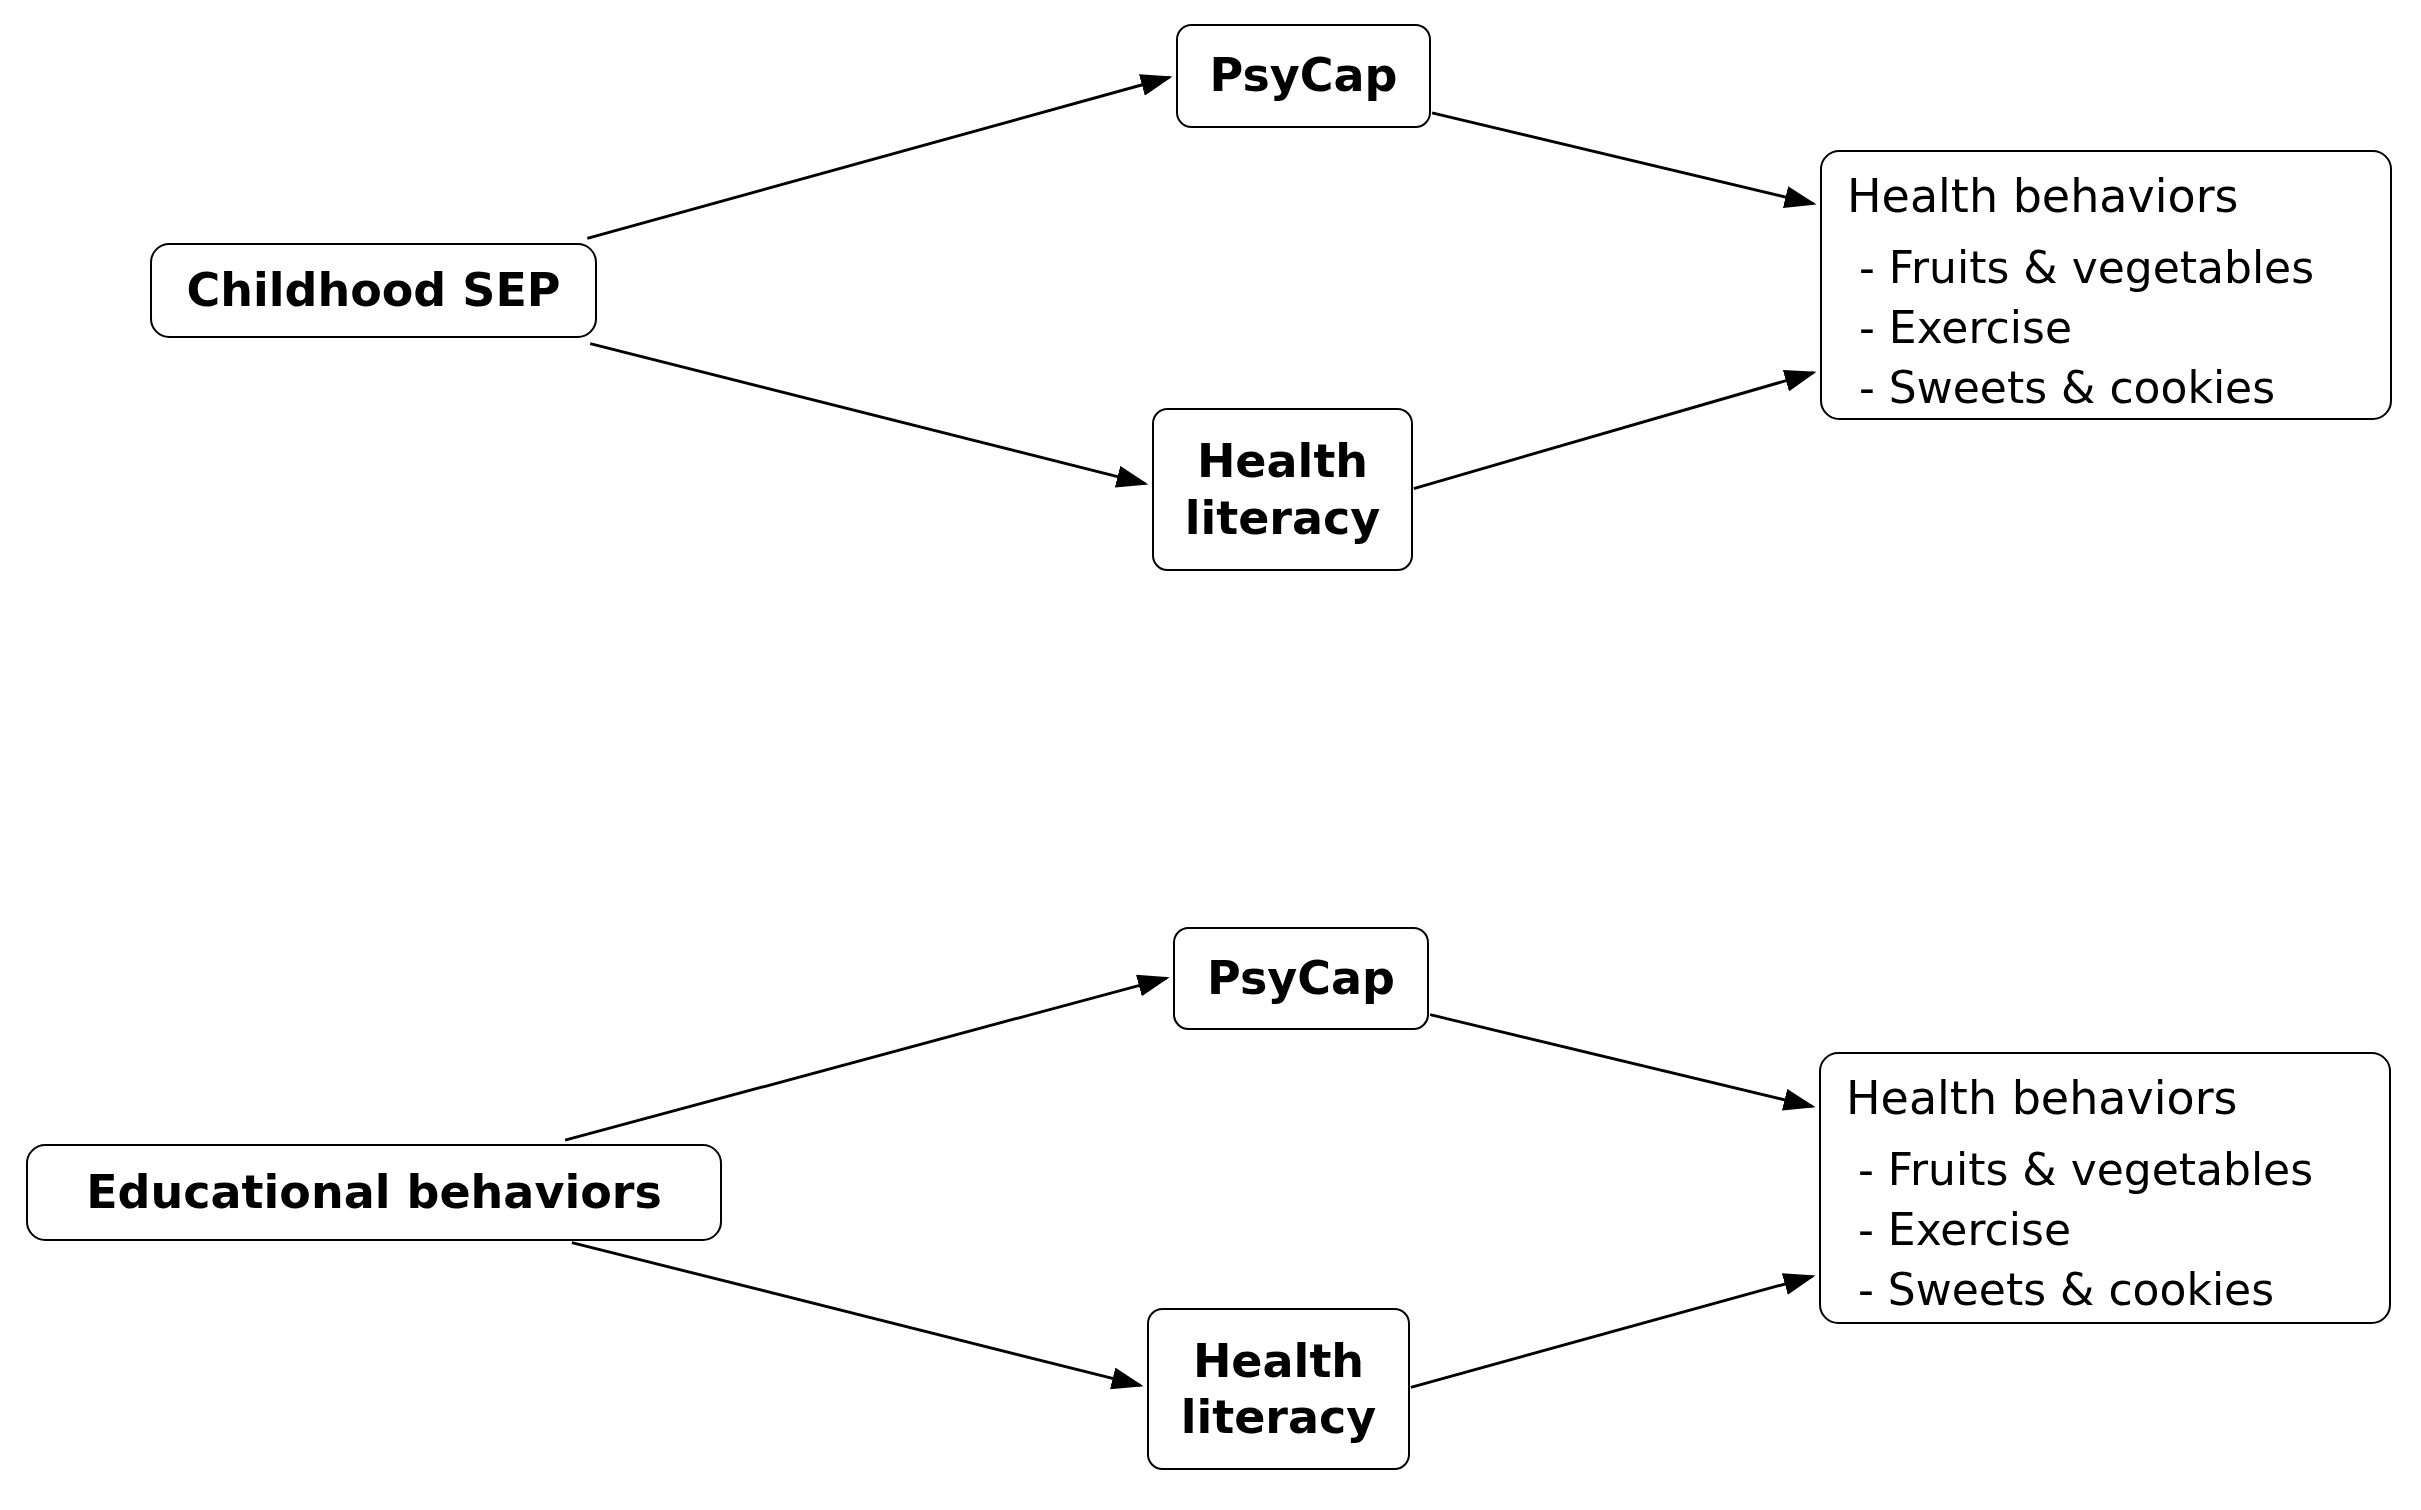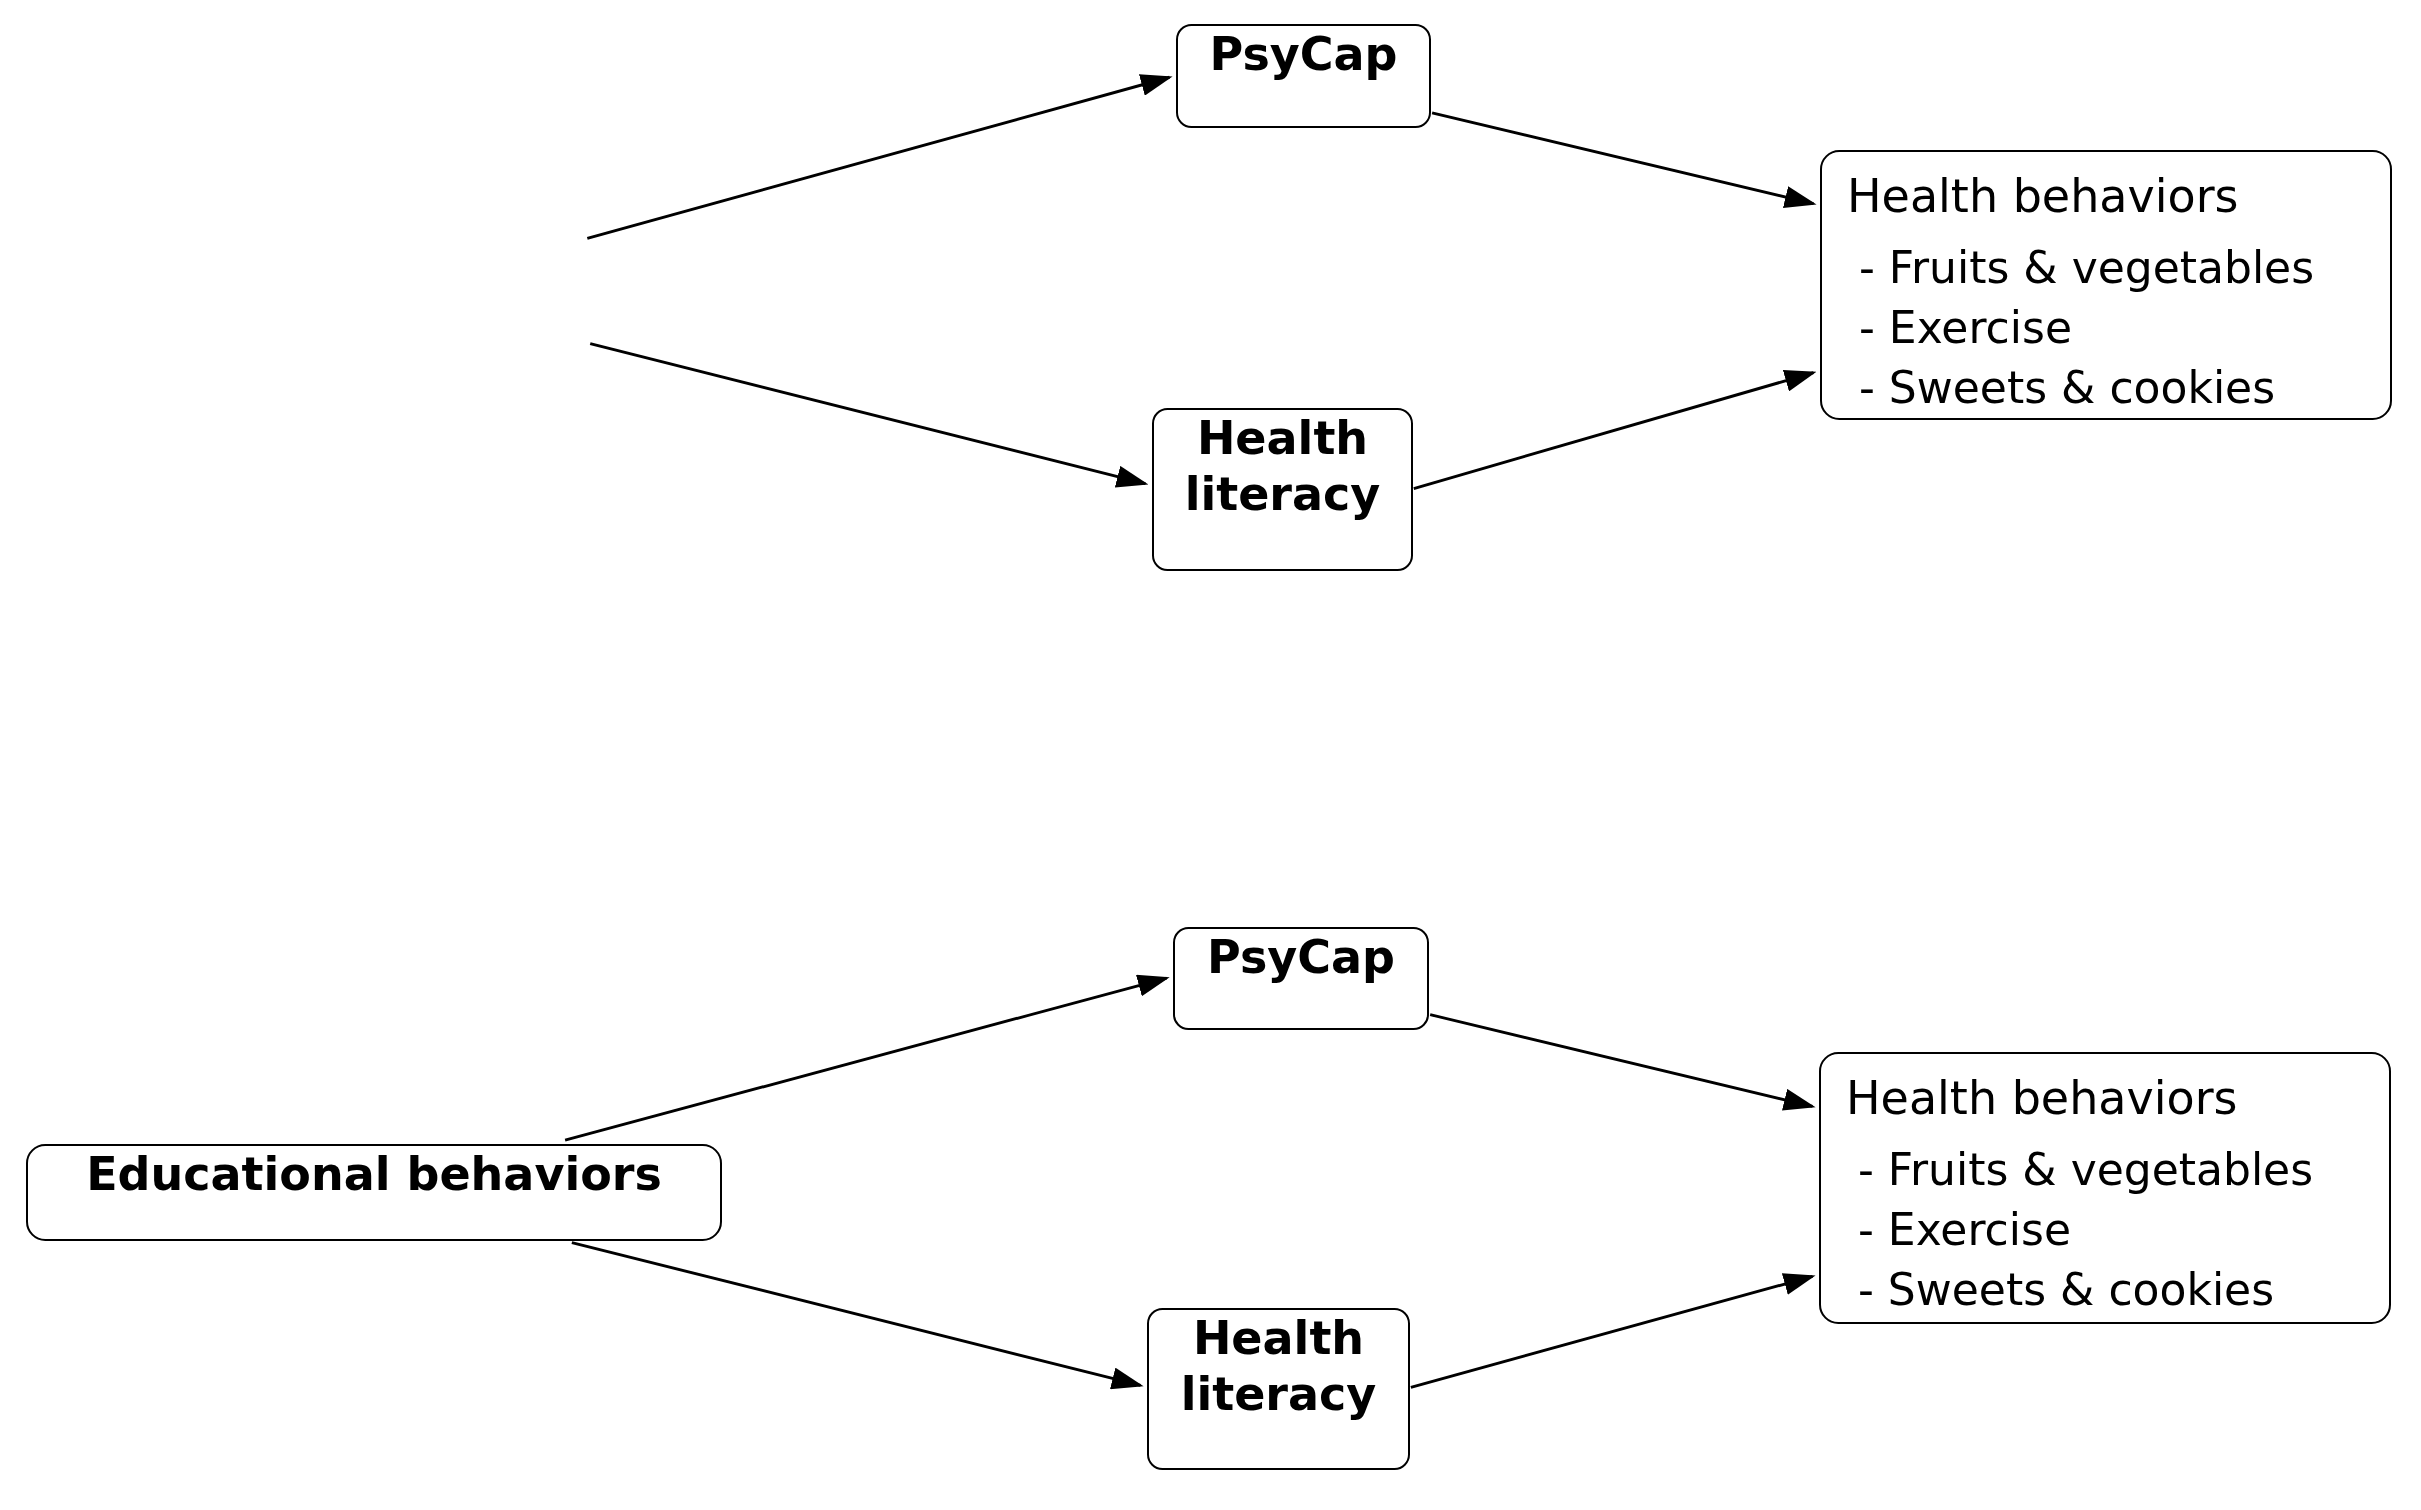--- a/index.html
+++ b/index.html
@@ -23,20 +23,21 @@
     width: 2422px;
     height: 1510px;
     pointer-events: none;
   }
   .node {
     position: absolute;
     box-sizing: border-box;
     background: #ffffff;
     border: 2.9px solid #000000;
     display: flex;
+    align-items: center;
     justify-content: center;
     text-align: center;
   }
   .node .label {
     font-weight: 700;
     font-size: 46px;
     line-height: 1.25;
     color: #000000;
   }
   
@@ -96,20 +97,23 @@
     <line x1="611" y1="356" x2="1186" y2="501" stroke="#000000" stroke-width="3" marker-end="url(#ah)"></line>
     <line x1="1483" y1="117" x2="1878" y2="211" stroke="#000000" stroke-width="3" marker-end="url(#ah)"></line>
     <line x1="1464" y1="506" x2="1878" y2="386" stroke="#000000" stroke-width="3" marker-end="url(#ah)"></line>
 
     <line x1="585" y1="1181" x2="1208" y2="1013" stroke="#000000" stroke-width="3" marker-end="url(#ah)"></line>
     <line x1="592" y1="1287" x2="1181" y2="1435" stroke="#000000" stroke-width="3" marker-end="url(#ah)"></line>
     <line x1="1481" y1="1051" x2="1877" y2="1146" stroke="#000000" stroke-width="3" marker-end="url(#ah)"></line>
     <line x1="1461" y1="1437" x2="1877" y2="1322" stroke="#000000" stroke-width="3" marker-end="url(#ah)"></line>
   </svg>
 
+  <div class="node exposure childhood-sep">
+    <span class="label">Childhood SEP</span>
+  </div>
 
   <div class="node mediator psycap-top">
     <span class="label">PsyCap</span>
   </div>
 
   <div class="node mediator hlit-top">
     <span class="label">Health literacy</span>
   </div>
 
   <div class="node outcome hb-top">

